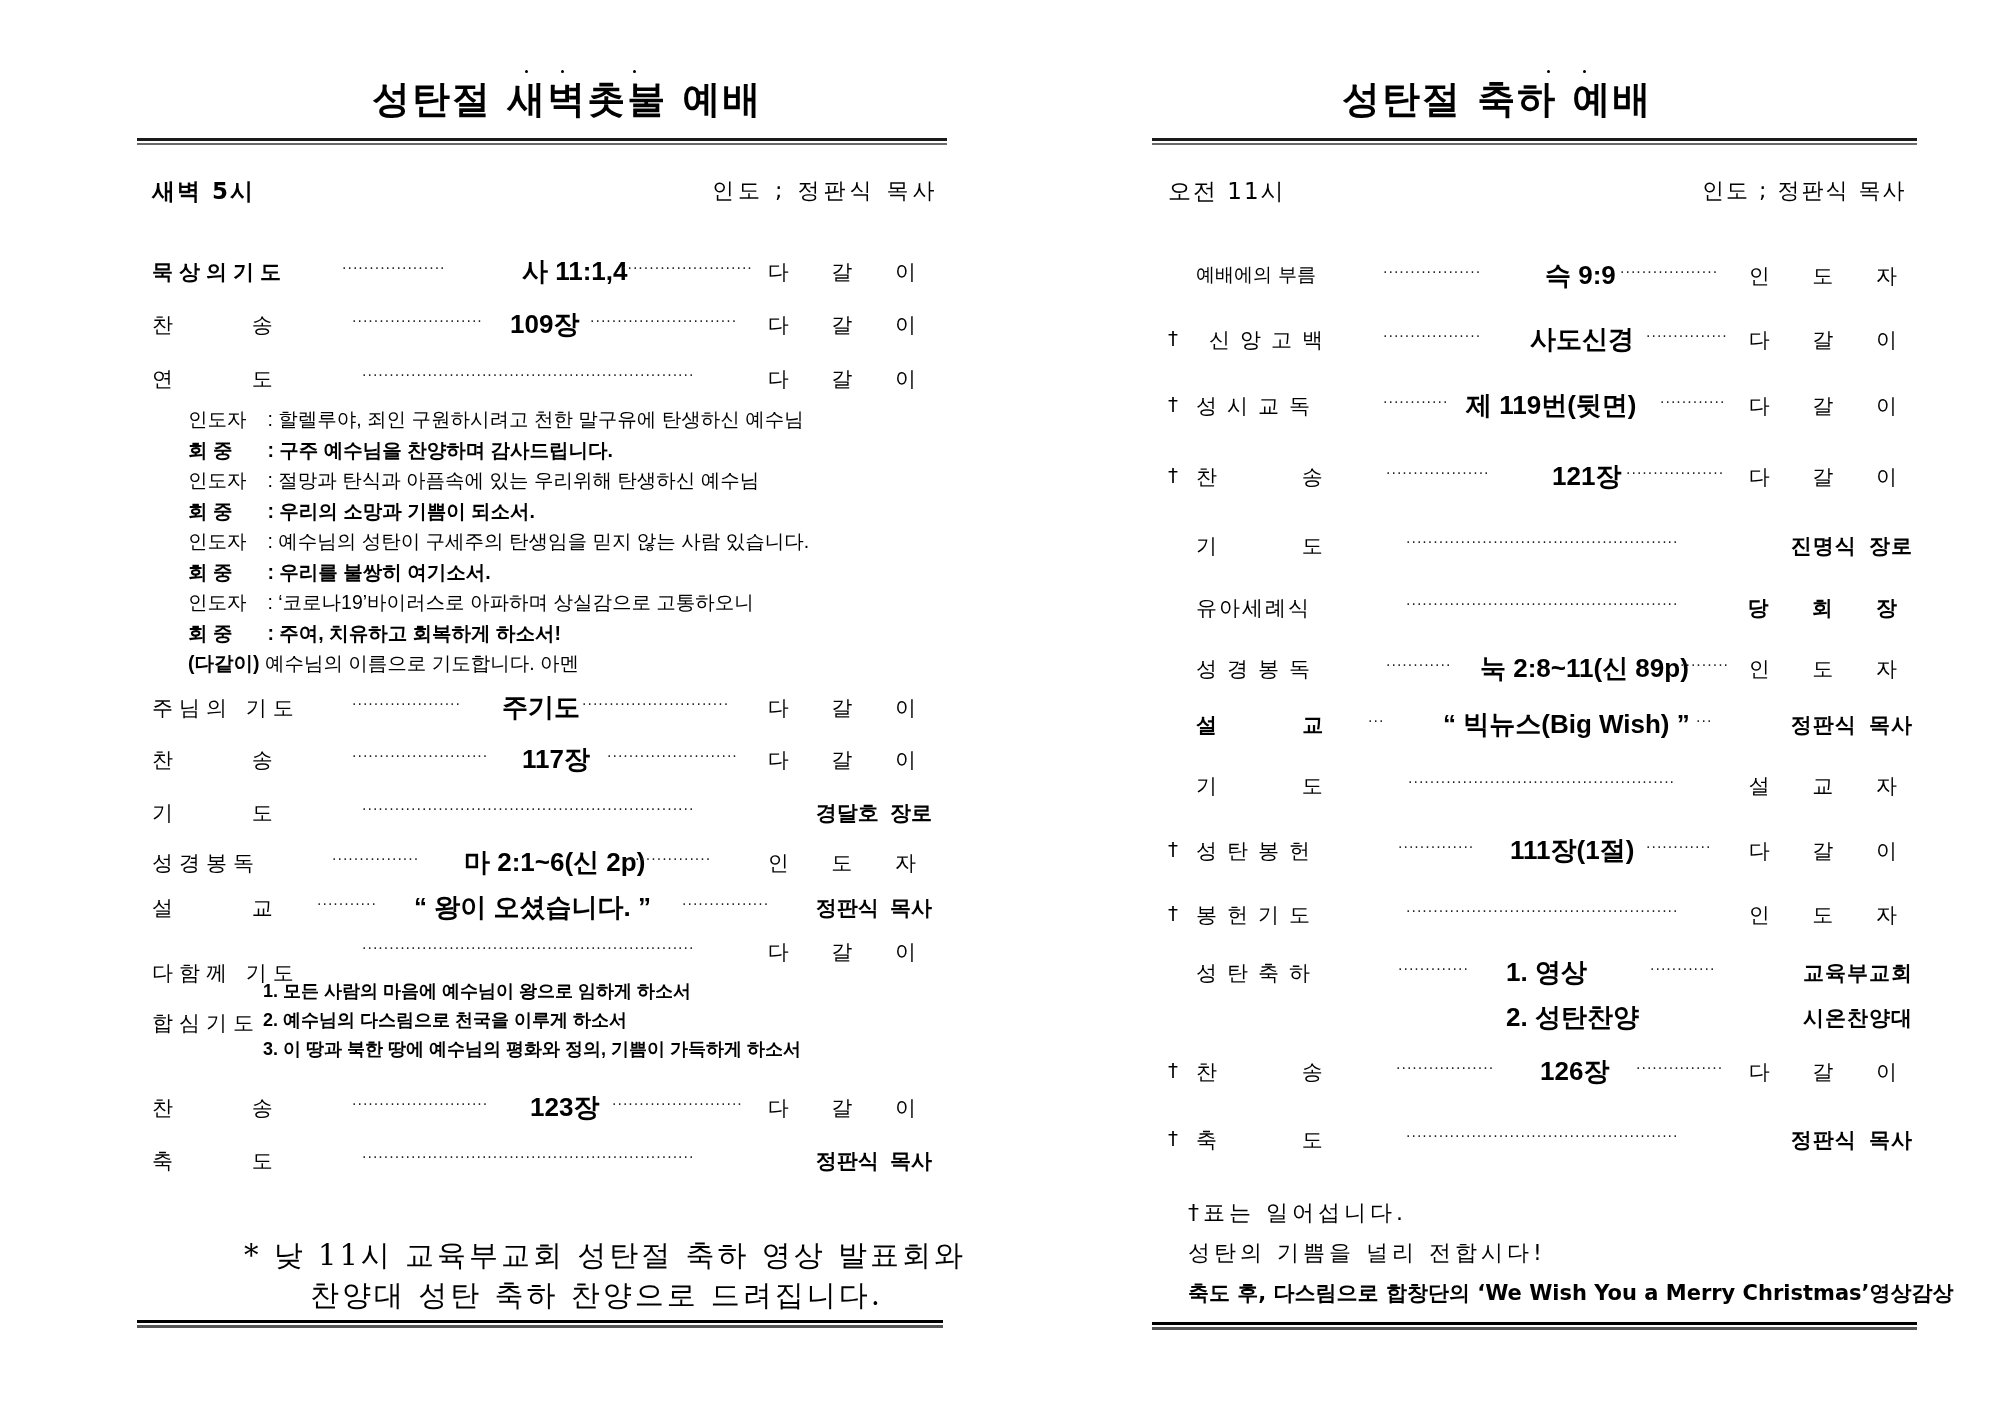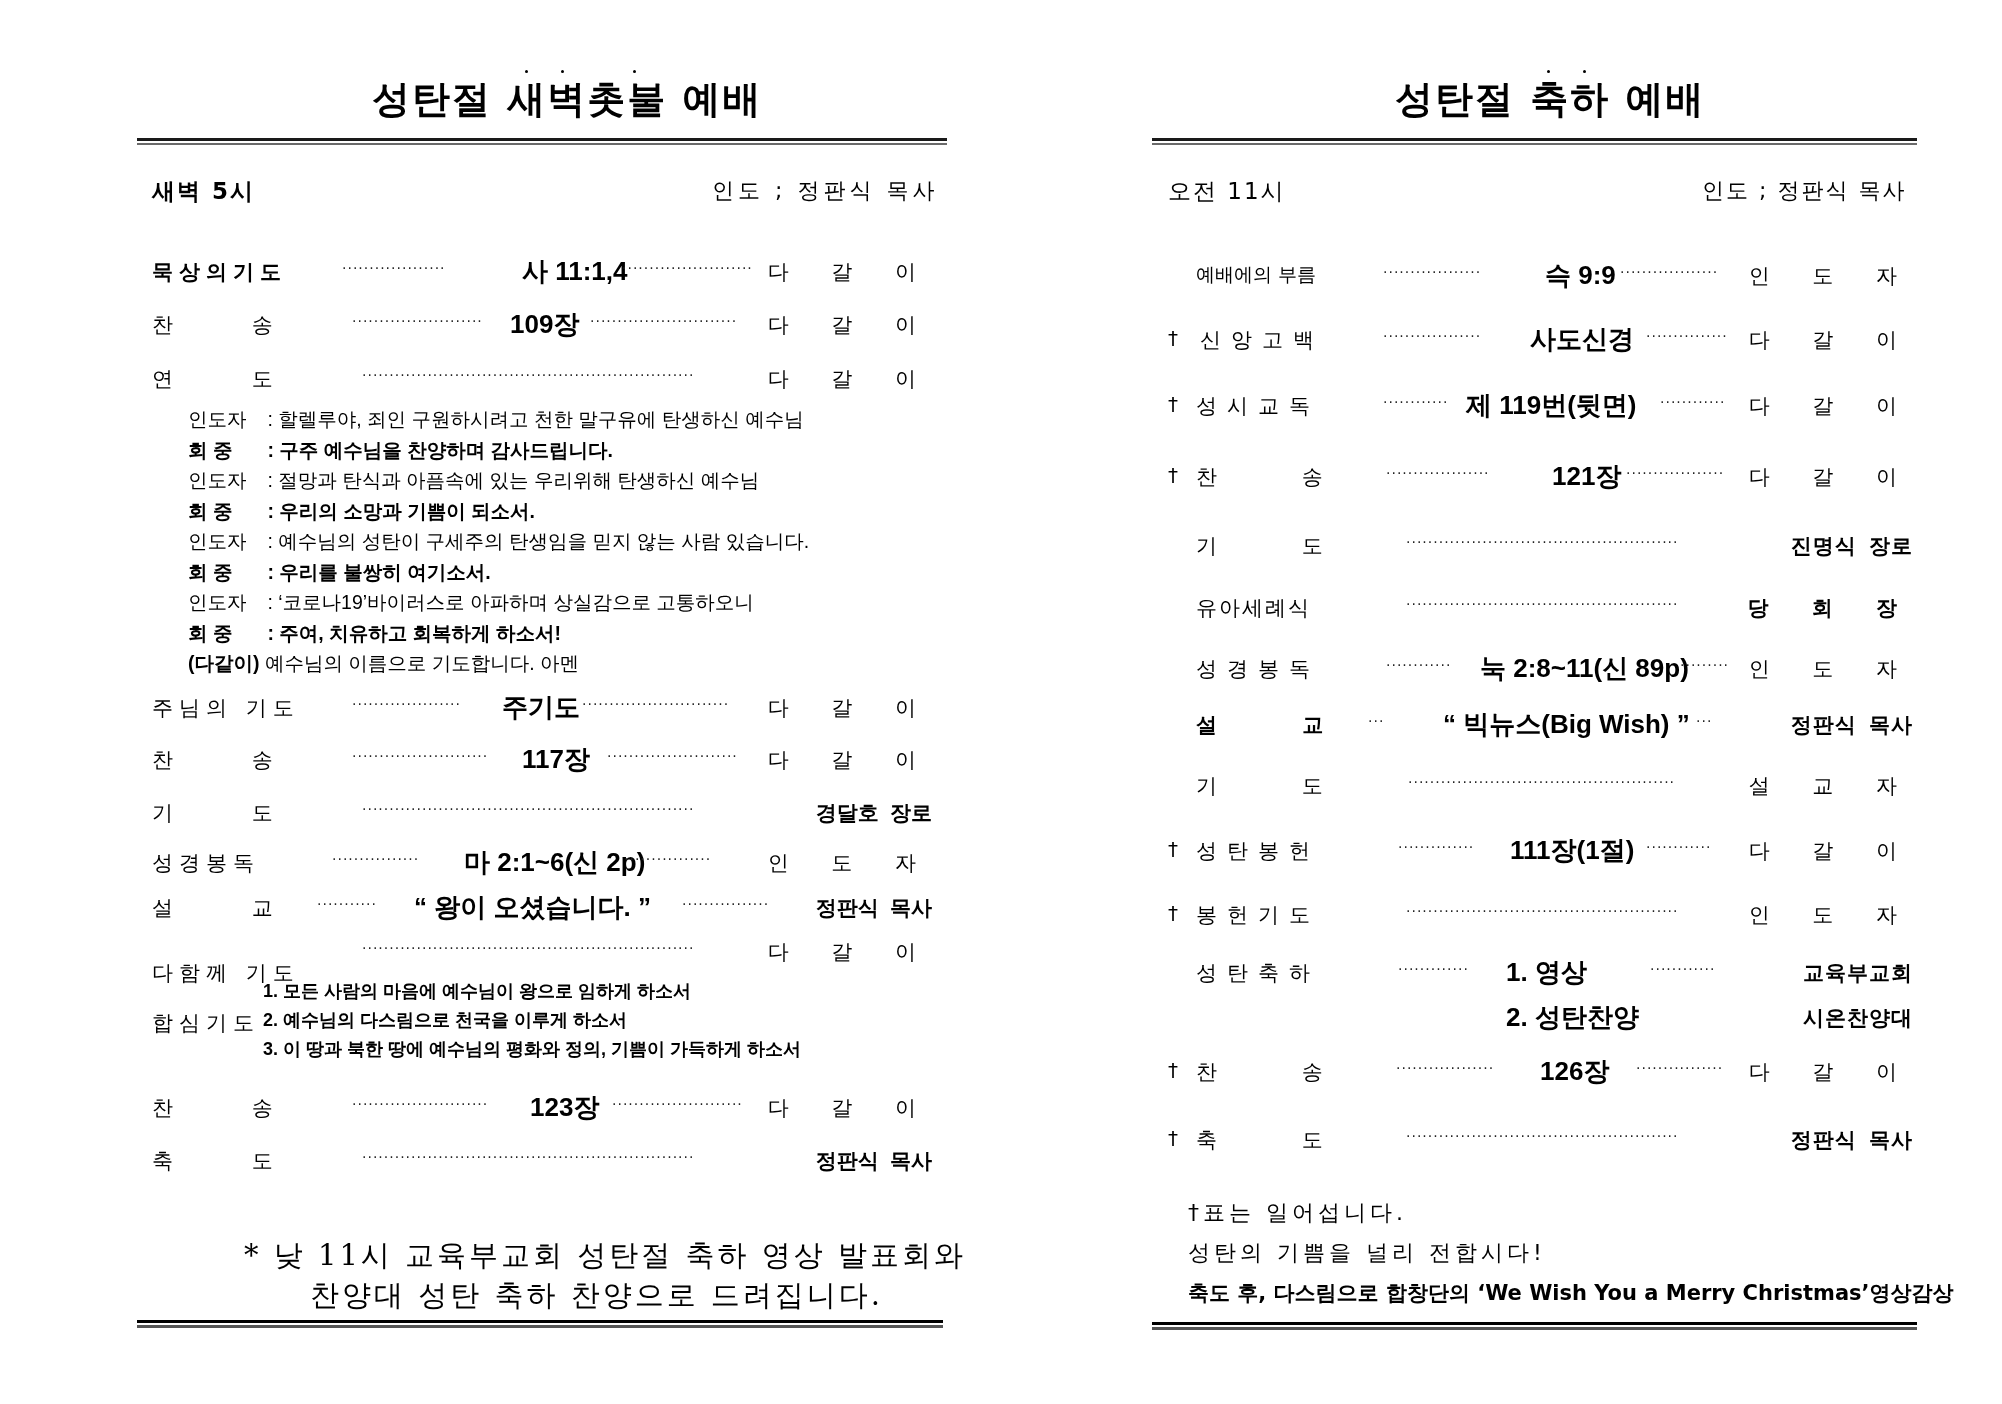--- a/index.html
+++ b/index.html
@@ -139,40 +139,40 @@
       <div class="resp bold" style="left: 263px; top: 1037px; font-size: 18px;">3. 이 땅과 북한 땅에 예수님의 평화와 정의, 기쁨이 가득하게 하소서</div>
     </div>
 
   <div class="note serif" style="left:244px; top:1236px;">* 낮 11시 교육부교회 성탄절 축하 영상 발표회와</div>
   <div class="note serif" style="left:310px; top:1276px;">찬양대 성탄 축하 찬양으로 드려집니다.</div>
 
   <div class="rule bottom" style="left:137px; top:1320px; width:806px;"></div>
 </section>
 
 <section>
-  <div class="abs title" style="left:1395px; top:74px; width:300px;text-align:center;">성탄절 축하 예배</div>
+  <div class="abs title" style="left:1342px; top:74px; width:300px;text-align:center;">성탄절 축하 예배</div>
   <span class="emph-dot" style="left:1547px; top:70px;"></span>
   <span class="emph-dot" style="left:1583px; top:70px;"></span>
 
   <div class="rule" style="left:1152px; top:138px; width:765px;"></div>
 
   <div class="abs" style="left:1168px; top:176px; font-size:23px; font-weight:normal; letter-spacing:2px;">오전 11시</div>
   <div class="abs" style="left:1702px; top:176px; font-size:22px; letter-spacing:2px;">인도 ; 정판식 목사</div>
 
   <div id="right-items">
       <div class="row" style="left: 1168px; top: 258px; width: 745px;">
         <span class="label" style="left: 28px; top: 4px; font-size: 19px;">예배에의 부름</span>
         <span class="dots" style="left: 215px; width: 115px;">··················</span>
         <span class="center" style="left: 377px; top: 0px;">슥 9:9</span>
         <span class="dots" style="left: 452px; width: 115px;">··················</span>
         <span class="who" style="top: 4px; letter-spacing: 16px; word-spacing: 4px;">인 도 자</span>
       </div>
       <div class="row" style="left: 1168px; top: 322px; width: 745px;">
         <span class="dagger" style="top: 4px;">†</span>
-        <span class="label" style="left: 32px; top: 4px; letter-spacing: 10px; text-align: center;">신앙고백</span>
+        <span class="label" style="left: 41px; top: 4px; letter-spacing: 10px; text-align: center;">신앙고백</span>
         <span class="dots" style="left: 215px; width: 115px;">··················</span>
         <span class="center" style="left: 362px; top: 0px;">사도신경</span>
         <span class="dots" style="left: 478px; width: 95px;">···············</span>
         <span class="who" style="top: 4px; letter-spacing: 16px; word-spacing: 4px;">다 갈 이</span>
       </div>
       <div class="row" style="left: 1168px; top: 388px; width: 745px;">
         <span class="dagger" style="top: 4px;">†</span>
         <span class="label" style="left: 28px; top: 4px; letter-spacing: 10px;">성시교독</span>
         <span class="dots" style="left: 215px; width: 75px;">············</span>
         <span class="center" style="left: 298px; top: 0px;">제 119번(뒷면)</span>

